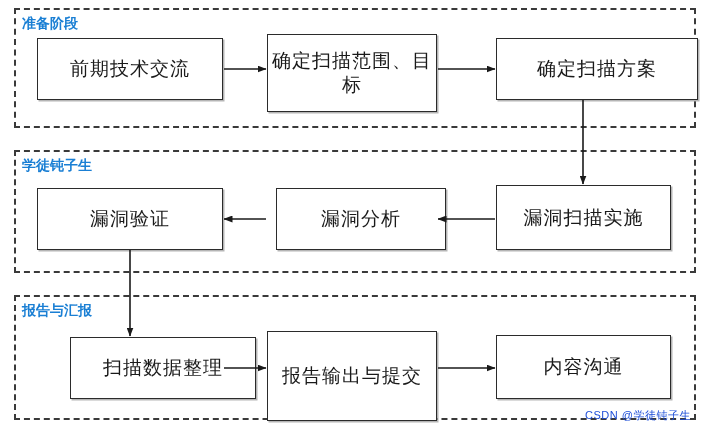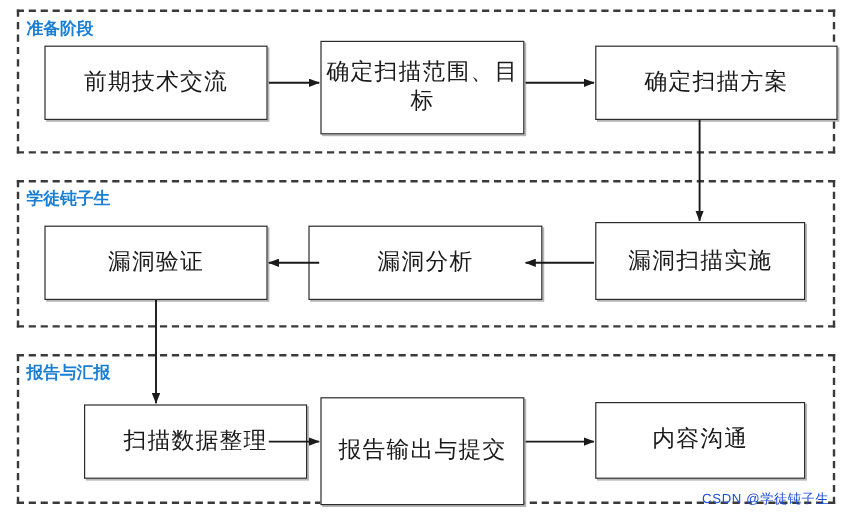--- a/index.html
+++ b/index.html
@@ -64,21 +64,21 @@
     letter-spacing: 1px;
     box-shadow: 1.5px 1.5px 0 0 rgba(120,120,120,0.55);
   }
 
   
   #node-r1c1 { left: 37px;  top: 38px;  width: 186px; height: 62px; }
   #node-r1c2 { left: 267px; top: 34px;  width: 170px; height: 78px; }
   #node-r1c3 { left: 496px; top: 38px;  width: 202px; height: 62px; }
   
   #node-r2c1 { left: 37px;  top: 188px; width: 186px; height: 62px; }
-  #node-r2c2 { left: 257px; top: 188px; width: 195px; height: 62px; }
+  #node-r2c2 { left: 276px; top: 188px; width: 170px; height: 62px; }
   #node-r2c3 { left: 496px; top: 185px; width: 175px; height: 65px; }
   
   #node-r3c1 { left: 37px;  top: 337px; width: 186px; height: 62px; margin-left: 33px; }
   #node-r3c2 { left: 267px; top: 331px; width: 170px; height: 90px; }
   #node-r3c3 { left: 496px; top: 335px; width: 175px; height: 64px; }
 
   
   #connectors {
     position: absolute;
     left: 0; top: 0;

